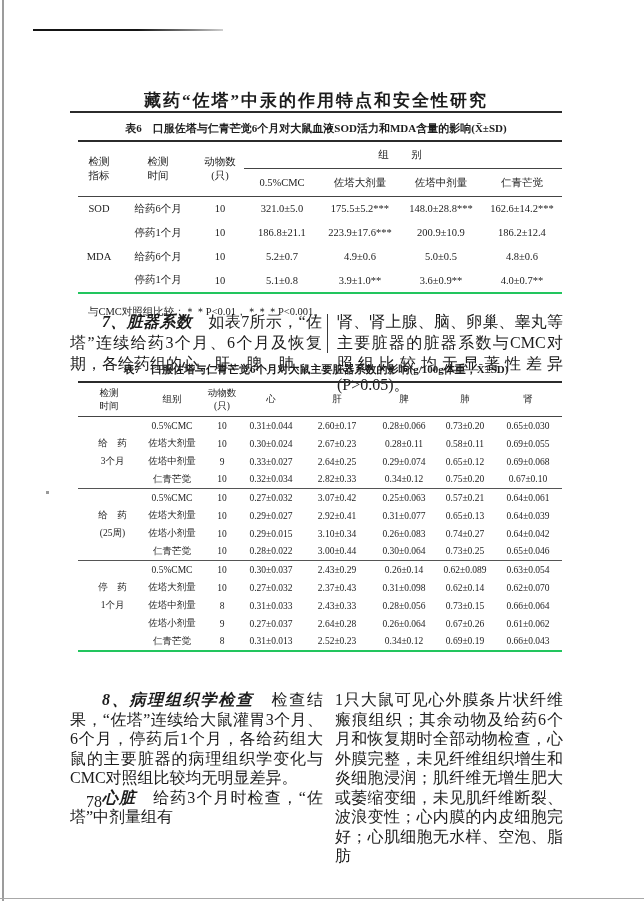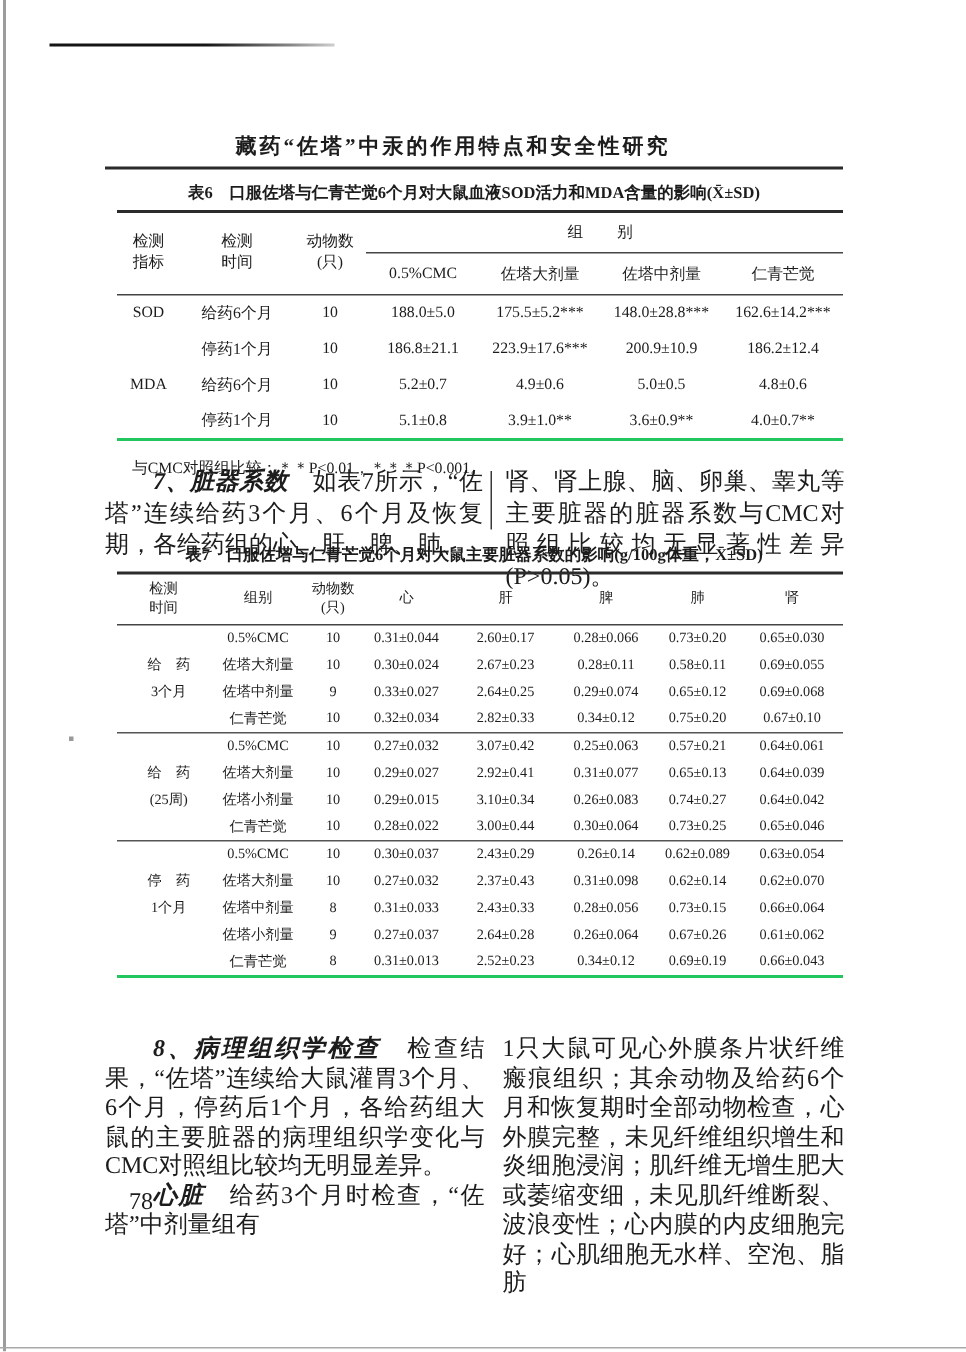--- a/index.html
+++ b/index.html
@@ -6,22 +6,22 @@
   body{background:#ffffff;font-family:"Liberation Serif","DejaVu Serif",serif;color:#1c1c1c;}
   .page{position:relative;width:644px;height:901px;background:#ffffff;overflow:hidden;}
 
   
   .edge-left{position:absolute;left:2px;top:0;width:2px;height:901px;background:#9c9c9c;}
   .edge-bottom{position:absolute;left:0;bottom:2px;width:644px;height:1px;background:#a8a8a8;}
   .artifact-top{position:absolute;left:33px;top:29px;width:190px;height:2px;
     background:linear-gradient(to right,#151515 55%,#888 85%,#cfcfcf);}
   .speck{position:absolute;left:46px;top:491px;width:3px;height:3px;background:#9a9a9a;}
 
-  .running-title{position:absolute;left:56px;top:89px;width:492px;text-align:center;
-    font-size:14px;font-weight:bold;letter-spacing:2px;}
+  .running-title{position:absolute;left:70px;top:89px;width:492px;text-align:center;
+    font-size:17px;font-weight:bold;letter-spacing:2px;}
   .title-rule{position:absolute;left:70px;top:111px;width:492px;height:2px;background:#2b2b2b;}
 
   .tcaption{position:absolute;left:70px;width:492px;text-align:center;font-size:11px;font-weight:bold;}
   .t6cap{top:121px;}
   .t7cap{top:362px;}
 
   table.dtable{position:absolute;border-collapse:collapse;table-layout:fixed;
     border-top:2px solid #2b2b2b;border-bottom:2px solid #22c55e;}
   table.dtable th,table.dtable td{font-weight:normal;text-align:center;padding:0;
     overflow:hidden;vertical-align:middle;}
@@ -95,21 +95,21 @@
         <th>佐塔大剂量</th>
         <th>佐塔中剂量</th>
         <th>仁青芒觉</th>
       </tr>
     </thead>
     <tbody>
         <tr>
           <td>SOD</td>
           <td>给药6个月</td>
           <td>10</td>
-          <td>188.0±5.0</td>
+          <td>321.0±5.0</td>
           <td>175.5±5.2***</td>
           <td>148.0±28.8***</td>
           <td>162.6±14.2***</td>
         </tr>
         <tr>
           <td></td>
           <td>停药1个月</td>
           <td>10</td>
           <td>186.8±21.1</td>
           <td>223.9±17.6***</td>

